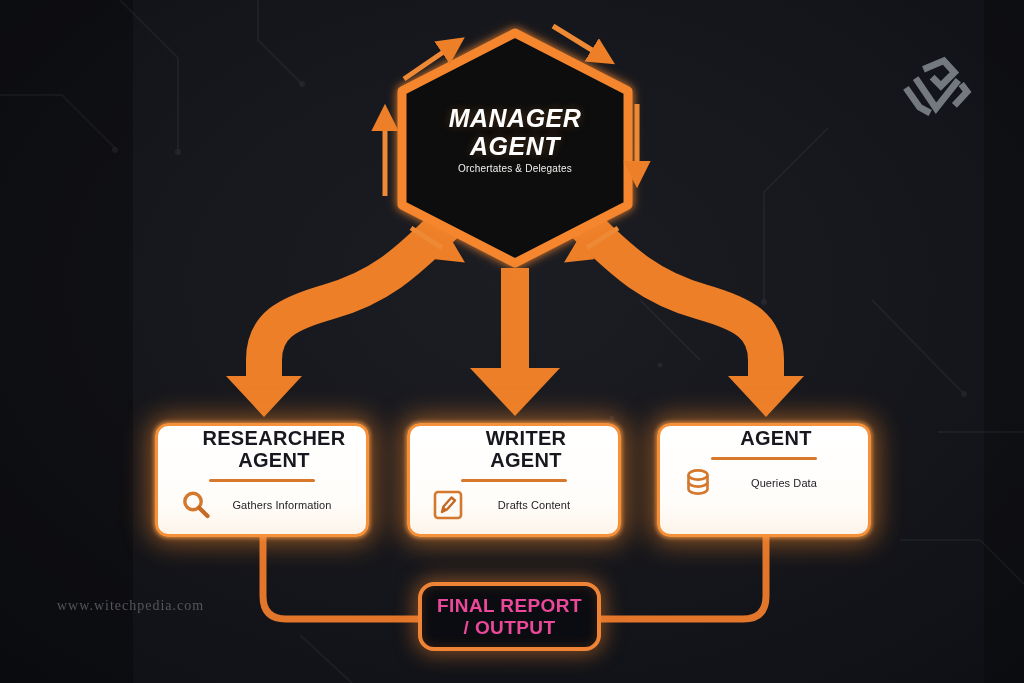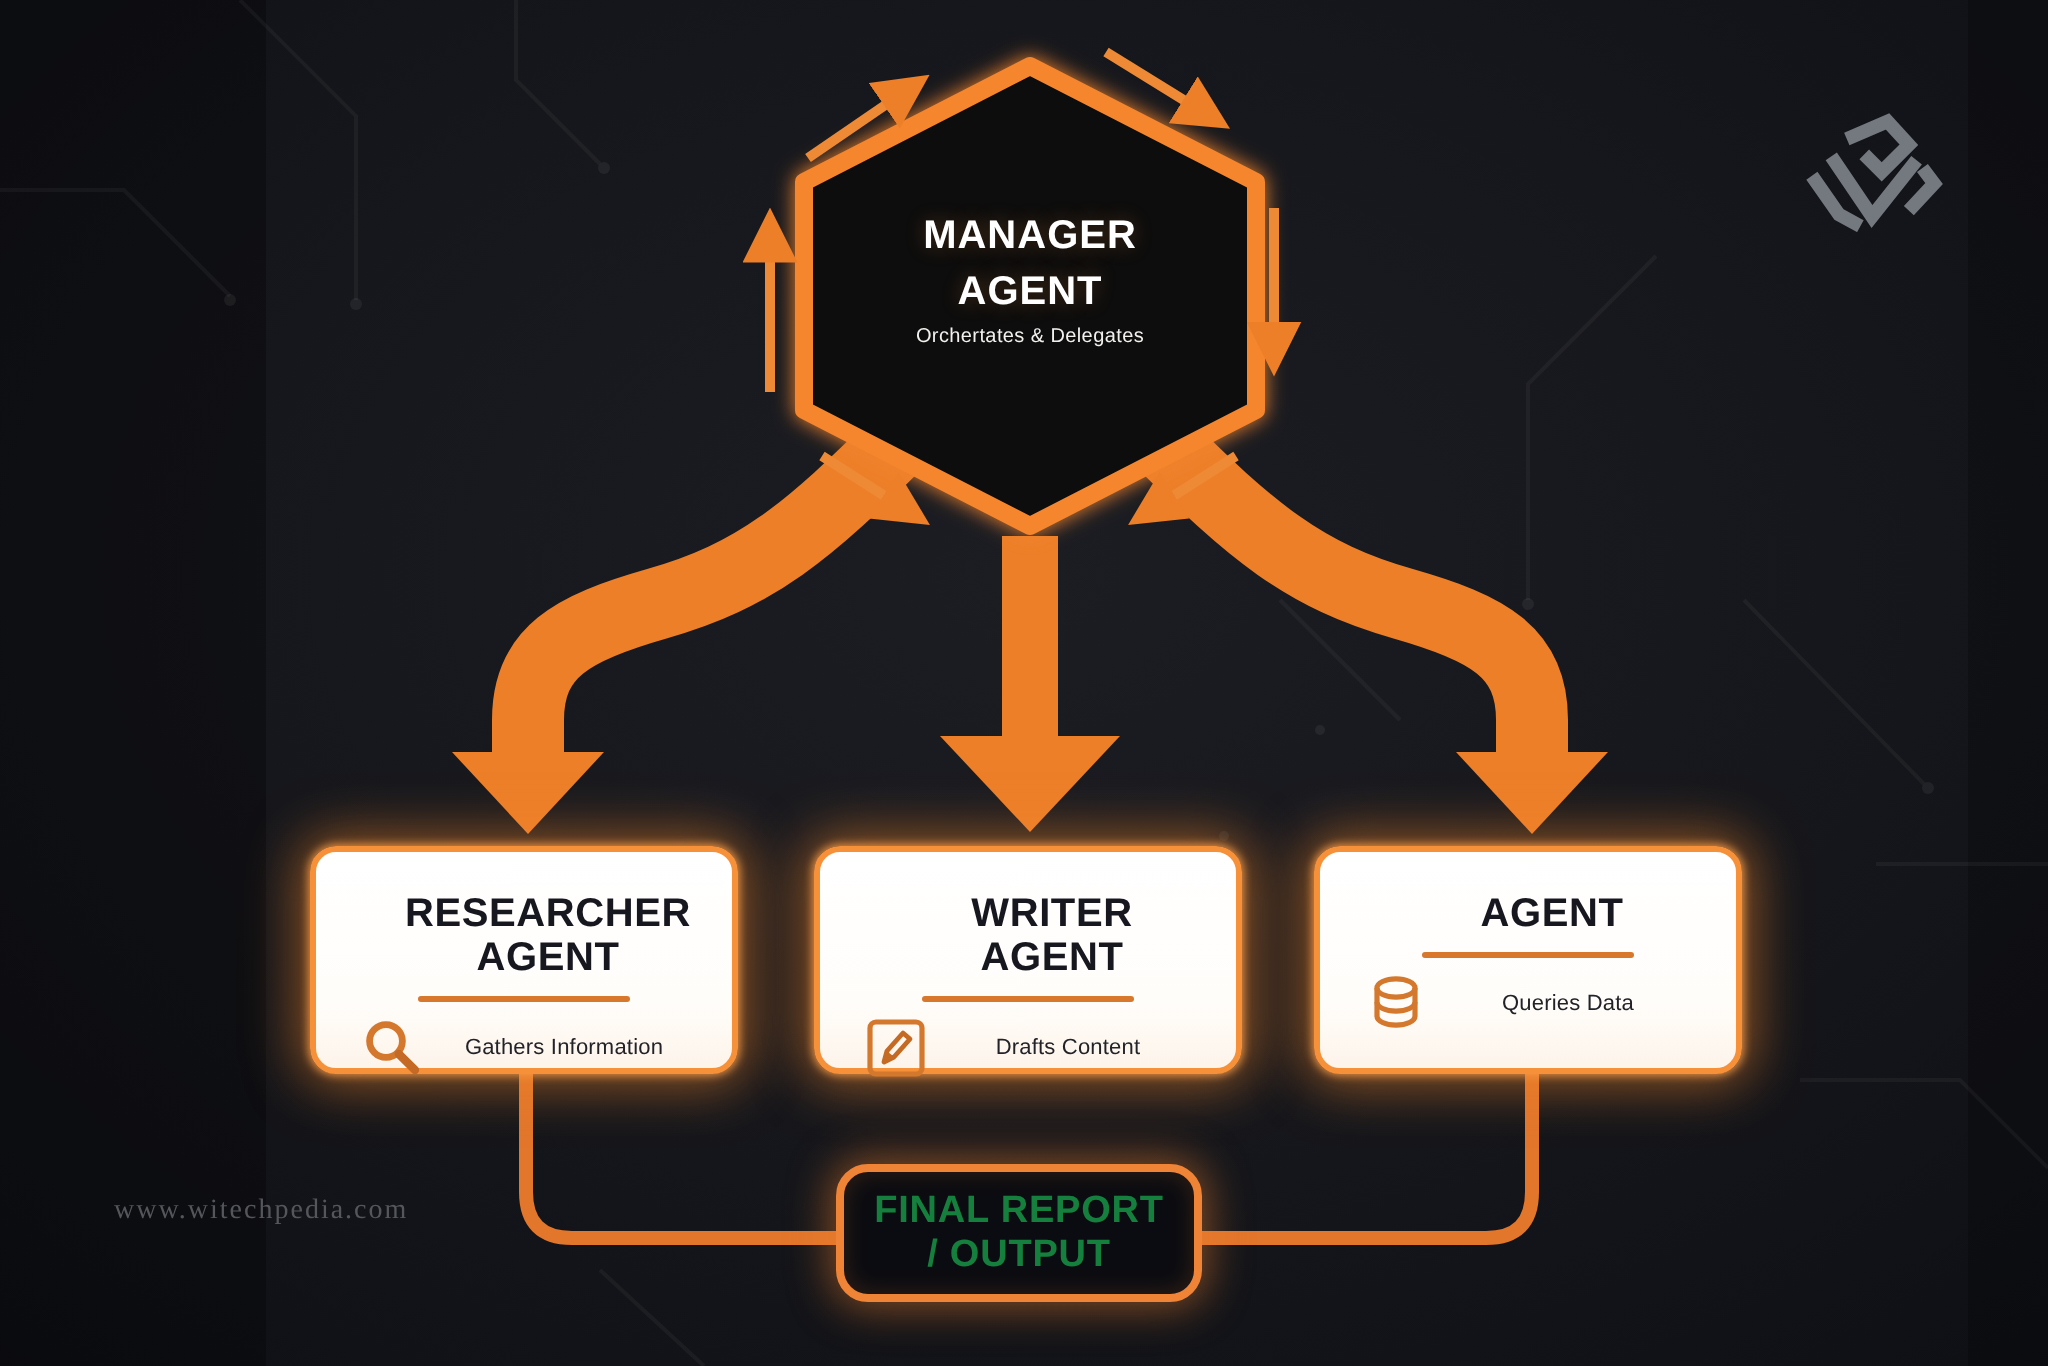--- a/index.html
+++ b/index.html
@@ -7,48 +7,48 @@
     position:relative;width:1024px;height:683px;overflow:hidden;
     background:radial-gradient(ellipse 900px 620px at 50% 42%, #1c1d23 0%, #16171c 45%, #101116 78%, #0c0d10 100%);
     font-family:"Liberation Sans", sans-serif;
   }
   .shade-left{position:absolute;left:0;top:0;width:133px;height:683px;background:rgba(0,0,0,.28);}
   .shade-right{position:absolute;right:0;top:0;width:40px;height:683px;background:rgba(0,0,0,.22);}
   svg.layer{position:absolute;left:0;top:0;pointer-events:none;}
 
   
   .hex-text{position:absolute;left:402px;top:104px;width:226px;text-align:center;}
-  .hex-title{color:#ffffff;font-weight:bold;font-size:20px;line-height:28px;letter-spacing:.5px;text-shadow:0 0 10px rgba(255,150,60,.25);}
+  .hex-title{color:#ffffff;font-weight:bold;font-size:25px;line-height:28px;letter-spacing:.5px;text-shadow:0 0 10px rgba(255,150,60,.25);font-style:italic;}
   .hex-sub{color:#f3f1ee;font-size:10px;margin-top:3px;letter-spacing:.2px;}
 
   
   .agent-box{
     position:absolute;top:423px;width:214px;height:114px;box-sizing:border-box;
     background:linear-gradient(180deg,#ffffff 0%, #fffdfa 70%, #fdf4ea 100%);
     border:3px solid #f6913a;border-radius:13px;
     box-shadow:0 0 26px 6px rgba(243,134,44,.55), 0 0 4px 1px rgba(255,170,90,.8);
     text-align:center;
   }
   .box-researcher{left:155px;}
   .box-writer{left:407px;text-align:center;}
   .box-sql{left:657px;}
-  .agent-title{color:#17171f;font-weight:bold;font-size:20px;line-height:22px;letter-spacing:.3px;margin-top:20px;padding-left:24px;}
+  .agent-title{color:#17171f;font-weight:bold;font-size:20px;line-height:22px;letter-spacing:.3px;margin-top:1px;padding-left:24px;}
   .agent-divider{width:106px;height:3px;background:#d8782d;margin:8px auto 7px auto;border-radius:2px;}
   .agent-row{display:flex;align-items:center;padding:0 14px 0 22px;}
   .agent-icon{width:32px;height:32px;flex:0 0 32px;}
   .agent-sub{flex:1;color:#222228;font-size:11px;letter-spacing:.1px;}
 
   
   .final-box{
     position:absolute;left:418px;top:582px;width:183px;height:69px;box-sizing:border-box;
     background:#0b0c11;border:4px solid #f08436;border-radius:16px;
     box-shadow:0 0 20px 3px rgba(240,130,45,.5), inset 0 0 12px rgba(240,130,45,.18);
     display:flex;flex-direction:column;justify-content:center;text-align:center;
   }
-  .final-title{color:#15803d;font-weight:bold;font-size:19px;line-height:22px;letter-spacing:.4px;}
+  .final-title{color:#ec4899;font-weight:bold;font-size:19px;line-height:22px;letter-spacing:.4px;}
 
   .watermark{
     position:absolute;left:57px;top:598px;
     font-family:"Liberation Serif", serif;font-size:14px;color:#54565c;letter-spacing:1px;
   }
   .brand-logo{position:absolute;left:897px;top:52px;width:78px;height:64px;}
 </style>
 </head>
 <body>
 

